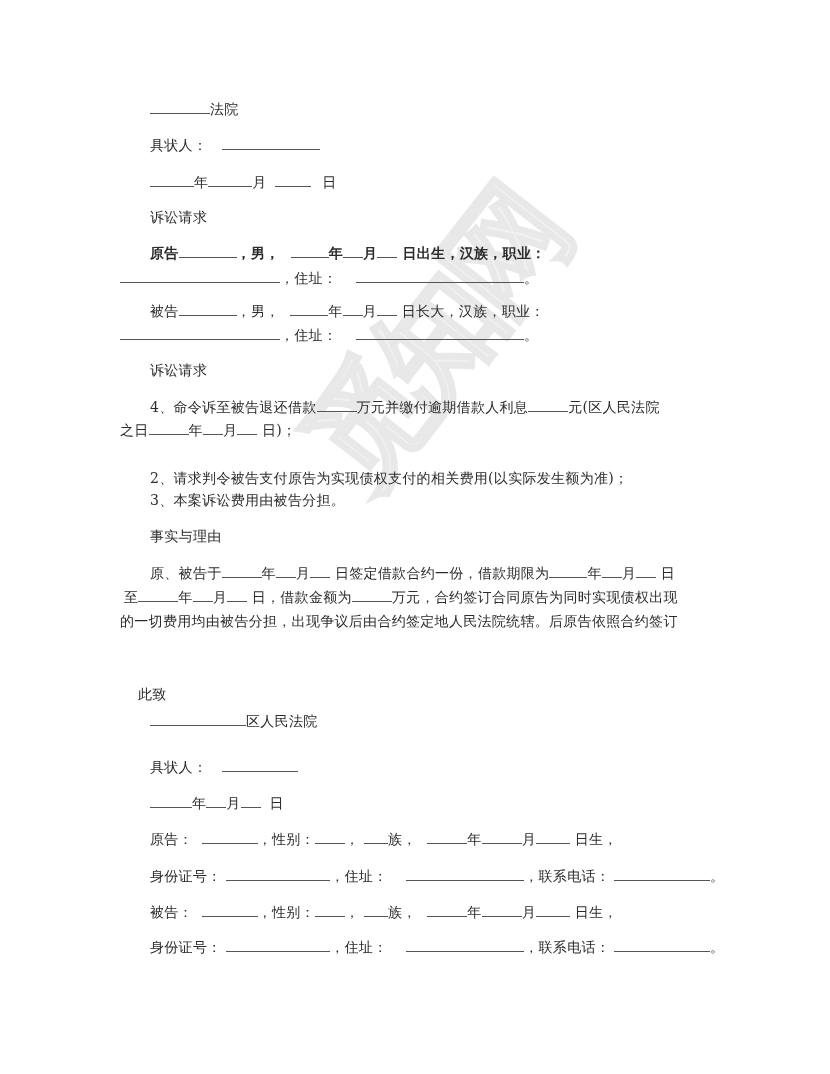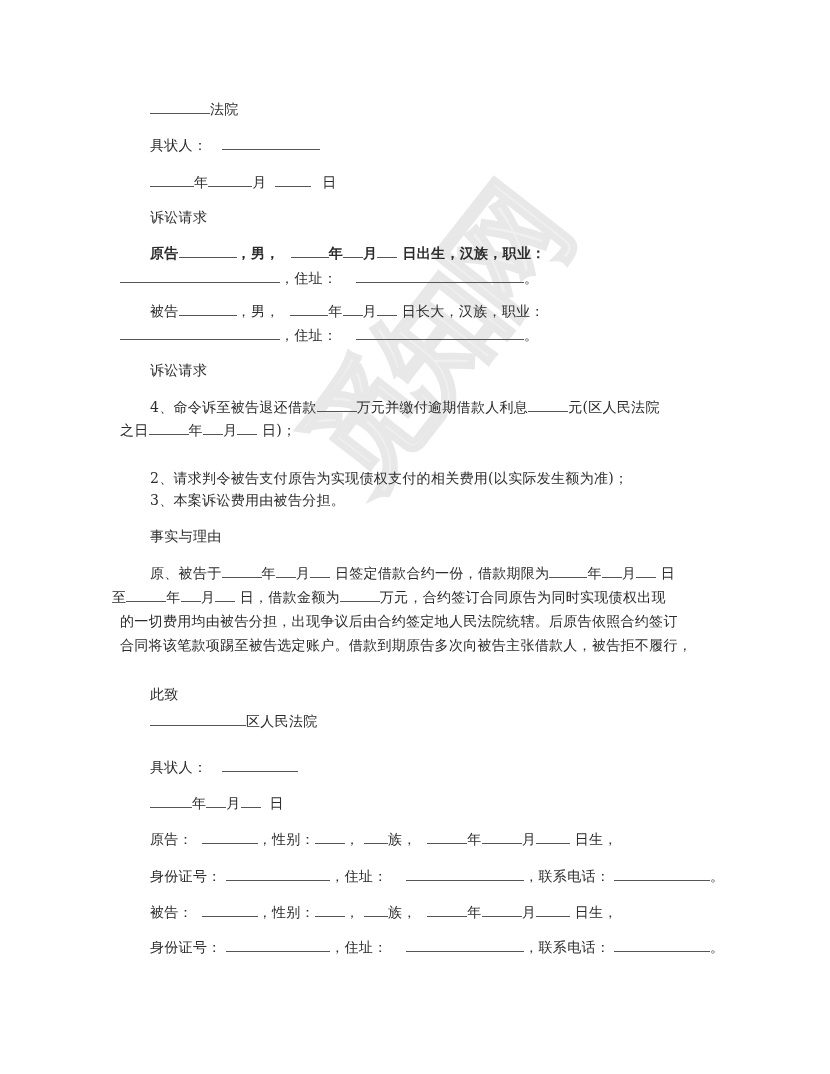--- a/index.html
+++ b/index.html
@@ -33,25 +33,24 @@
   <div class="line" style="left:120px; top:325px;"><span class="u" style="width:160px"></span><span>，住址：</span> <span class="u" style="width:168px; margin-left:14px"></span><span>。</span></div>
 
   <div class="line" style="left:150px; top:360px;">诉讼请求</div>
   <div class="line" style="left:150px; top:397px;"><span>4、命令诉至被告退还借款</span><span class="u" style="width:40px"></span><span>万元并缴付逾期借款人利息</span><span class="u" style="width:40px"></span><span>元(区人民法院</span></div>
   <div class="line" style="left:120px; top:420px;"><span>之日</span><span class="u" style="width:40px"></span><span>年</span><span class="u" style="width:20px"></span><span>月</span><span class="u" style="width:20px"></span> <span>日)；</span></div>
   <div class="line" style="left:150px; top:468px;">2、请求判令被告支付原告为实现债权支付的相关费用(以实际发生额为准)；</div>
   <div class="line" style="left:150px; top:490px;">3、本案诉讼费用由被告分担。</div>
 
   <div class="line" style="left:150px; top:526px;">事实与理由</div>
   <div class="line" style="left:150px; top:563px;"><span>原、被告于</span><span class="u" style="width:40px"></span><span>年</span><span class="u" style="width:20px"></span><span>月</span><span class="u" style="width:20px"></span> <span>日签定借款合约一份，借款期限为</span><span class="u" style="width:38px"></span><span>年</span><span class="u" style="width:20px"></span><span>月</span><span class="u" style="width:20px"></span> <span>日</span></div>
-  <div class="line" style="left:112px; top:587px;"><span>至</span><span class="u" style="width:40px"></span><span>年</span><span class="u" style="width:20px"></span><span>月</span><span class="u" style="width:20px"></span> <span>日，借款金额为</span><span class="u" style="width:40px"></span><span>万元，合约签订合同原告为同时实现债权出现</span></div>
+  <div class="line" style="left:124px; top:587px;"><span>至</span><span class="u" style="width:40px"></span><span>年</span><span class="u" style="width:20px"></span><span>月</span><span class="u" style="width:20px"></span> <span>日，借款金额为</span><span class="u" style="width:40px"></span><span>万元，合约签订合同原告为同时实现债权出现</span></div>
   <div class="line" style="left:120px; top:611px;">的一切费用均由被告分担，出现争议后由合约签定地人民法院统辖。后原告依照合约签订</div>
-  <div class="line" style="left:120px; top:635px;">合同将该笔款项踢至被告选定账户。借款到期原告多次向被告主张借款人，被告拒不履行，</div>
 
-  <div class="line" style="left:150px; top:684px;text-align:right;">此致</div>
+  <div class="line" style="left:138px; top:684px;text-align:right;">此致</div>
   <div class="line" style="left:150px; top:711px;"><span class="u" style="width:96px"></span><span>区人民法院</span></div>
   <div class="line" style="left:150px; top:757px;"><span>具状人：</span> <span class="u" style="width:76px; margin-left:10px"></span></div>
   <div class="line" style="left:150px; top:793px;"><span class="u" style="width:42px"></span><span>年</span><span class="u" style="width:20px"></span><span>月</span><span class="u" style="width:20px"></span> <span style="margin-left:4px">日</span></div>
 
   <div class="line" style="left:150px; top:829px;"><span>原告：</span> <span class="u" style="width:56px; margin-left:4px"></span><span>，性别：</span><span class="u" style="width:30px"></span><span>，</span> <span class="u" style="width:24px"></span><span>族，</span> <span class="u" style="width:40px; margin-left:6px"></span><span>年</span><span class="u" style="width:40px"></span><span>月</span><span class="u" style="width:34px"></span> <span>日生，</span></div>
   <div class="line" style="left:150px; top:866px;"><span>身份证号：</span> <span class="u" style="width:104px"></span><span>，住址：</span> <span class="u" style="width:118px; margin-left:14px"></span><span>，联系电话：</span><span class="u" style="width:96px; margin-left:4px"></span><span>。</span></div>
 
   <div class="line" style="left:150px; top:902px;"><span>被告：</span> <span class="u" style="width:56px; margin-left:4px"></span><span>，性别：</span><span class="u" style="width:30px"></span><span>，</span> <span class="u" style="width:24px"></span><span>族，</span> <span class="u" style="width:40px; margin-left:6px"></span><span>年</span><span class="u" style="width:40px"></span><span>月</span><span class="u" style="width:34px"></span> <span>日生，</span></div>
   <div class="line" style="left:150px; top:937px;"><span>身份证号：</span> <span class="u" style="width:104px"></span><span>，住址：</span> <span class="u" style="width:118px; margin-left:14px"></span><span>，联系电话：</span><span class="u" style="width:96px; margin-left:4px"></span><span>。</span></div>
 

